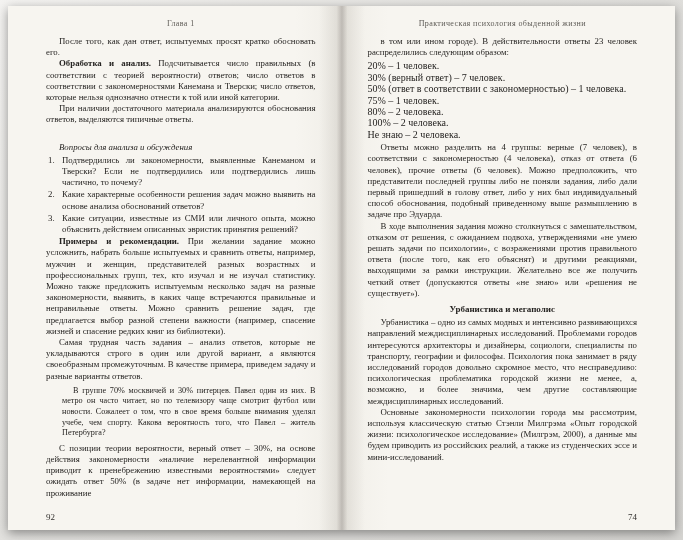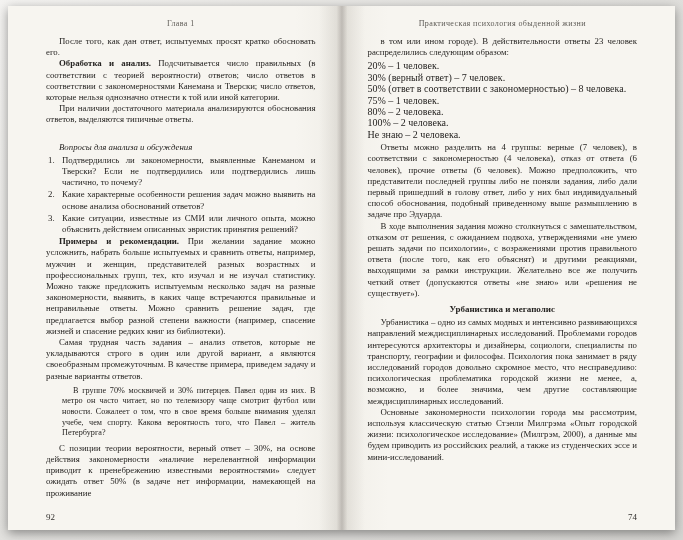--- a/index.html
+++ b/index.html
@@ -100,21 +100,21 @@
     </div>
 
     <div class="page rightp">
       <div class="running-head">Практическая психология обыденной жизни</div>
 
       <p class="body ind">в том или ином городе). В действительности ответы 23 человек распределились следующим образом:</p>
 
       <div class="res-block">
         <p class="res">20% – 1 человек.</p>
         <p class="res">30% (верный ответ) – 7 человек.</p>
-        <p class="res">50% (ответ в соответствии с закономерностью) – 8 человека.</p>
+        <p class="res">50% (ответ в соответствии с закономерностью) – 1 человека.</p>
         <p class="res">75% – 1 человек.</p>
         <p class="res">80% – 2 человека.</p>
         <p class="res">100% – 2 человека.</p>
         <p class="res">Не знаю – 2 человека.</p>
       </div>
 
       <p class="body ind">Ответы можно разделить на 4 группы: верные (7 человек), в соответствии с закономерностью (4 человека), отказ от ответа (6 человек), прочие ответы (6 человек). Можно предположить, что представители последней группы либо не поняли задания, либо дали первый пришедший в голову ответ, либо у них был индивидуальный способ обоснования, подобный приведенному выше размышлению в задаче про Эдуарда.</p>
 
       <p class="body ind">В ходе выполнения задания можно столкнуться с замешательством, отказом от решения, с ожиданием подвоха, утверждениями «не умею решать задачи по психологии», с возражениями против правильного ответа (после того, как его объяснят) и другими реакциями, выходящими за рамки инструкции. Желательно все же получить четкий ответ (допускаются ответы «не знаю» или «решения не существует»).</p>
 

